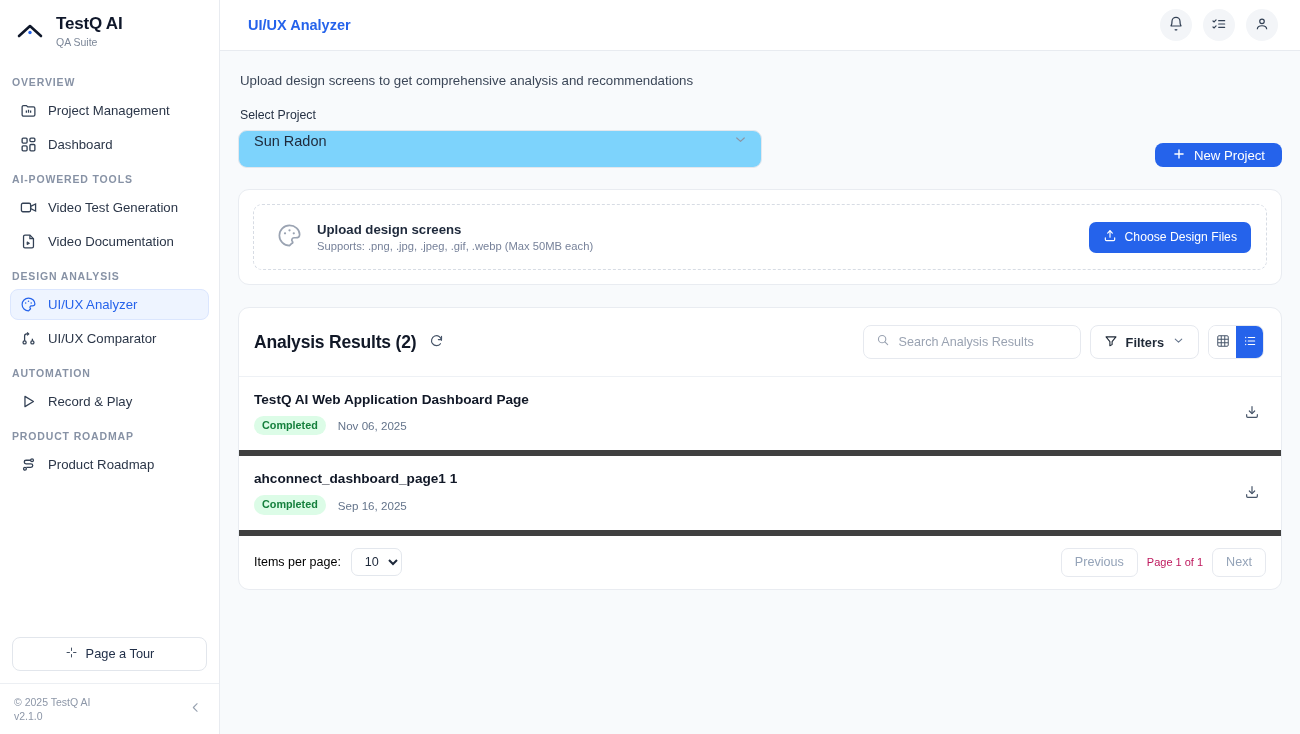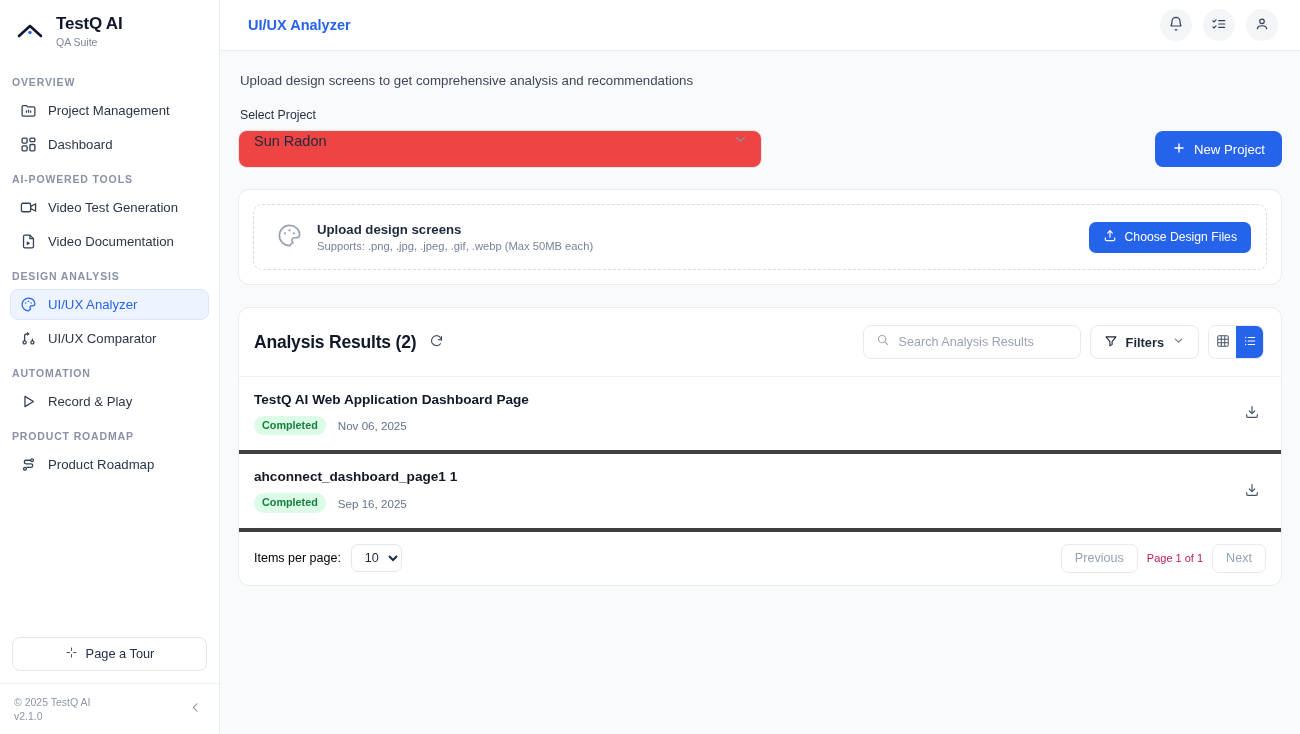--- a/index.html
+++ b/index.html
@@ -80,28 +80,28 @@
     color: #334155;
   }
 
   .content { padding: 22px 18px 0 18px; overflow: hidden; }
   .subtitle { font-size: 13.3px; color: #3c4758; margin: 0 0 20px 2px; }
 
   .project-row { display: flex; align-items: flex-end; justify-content: space-between; margin-bottom: 21px; }
   .project-left { display: flex; flex-direction: column; }
   .field-label { font-size: 12.3px; color: #263245; margin: 0 0 8px 2px; }
   .select-box {
-    width: 524px; height: 38px; background: #ef4444;
+    width: 524px; height: 38px; background: #7dd3fc;
     border: 1px solid #e3e7ed; border-radius: 9px;
     display: flex; align-items: center; justify-content: space-between;
     padding: 0 13px 16px 15px; cursor: pointer;
   }
   .select-value { font-size: 14.5px; color: #1e293b; }
   .btn-primary {
-    height: 36px; background: #2563eb; color: #fff; border: none; border-radius: 8px;
+    height: 24px; background: #2563eb; color: #fff; border: none; border-radius: 8px;
     display: flex; align-items: center; gap: 8px; padding: 0 17px;
     font-size: 13.2px; font-family: inherit; cursor: pointer; font-weight: 500;
     margin-bottom: 1px;
   }
 
   .card { background: #fff; border: 1px solid #e9ecf1; border-radius: 11px; }
 
   .upload-card { padding: 14px; margin-bottom: 22px; }
   .dropzone {
     border: 1.5px dashed #d7dce4; border-radius: 9px;
@@ -142,21 +142,21 @@
   }
   .view-toggle { display: flex; border: 1px solid #e6e9ef; border-radius: 8px; overflow: hidden; height: 34px; }
   .view-btn {
     width: 27px; height: 100%; border: none; background: #fff; cursor: pointer;
     display: flex; align-items: center; justify-content: center; color: #475569;
   }
   .view-btn.active { background: #2563eb; color: #fff; }
 
   .result-row {
     display: flex; align-items: center; justify-content: space-between;
-    padding: 15px 17px 15px 15px; border-bottom: 4px solid #404040;
+    padding: 15px 17px 15px 15px; border-bottom: 6px solid #404040;
   }
   .result-name { font-size: 13.6px; font-weight: 600; color: #111827; margin-bottom: 9px; }
   .result-meta { display: flex; align-items: center; gap: 12px; }
   .badge {
     background: #dcfce7; color: #15803d; font-size: 10.8px; font-weight: 700;
     padding: 3px 8px; border-radius: 10px; line-height: 1.25;
   }
   .result-date { font-size: 11.6px; color: #64748b; }
   .download-btn { background: transparent; border: none; cursor: pointer; color: #475569; display: flex; padding: 4px; }
 

